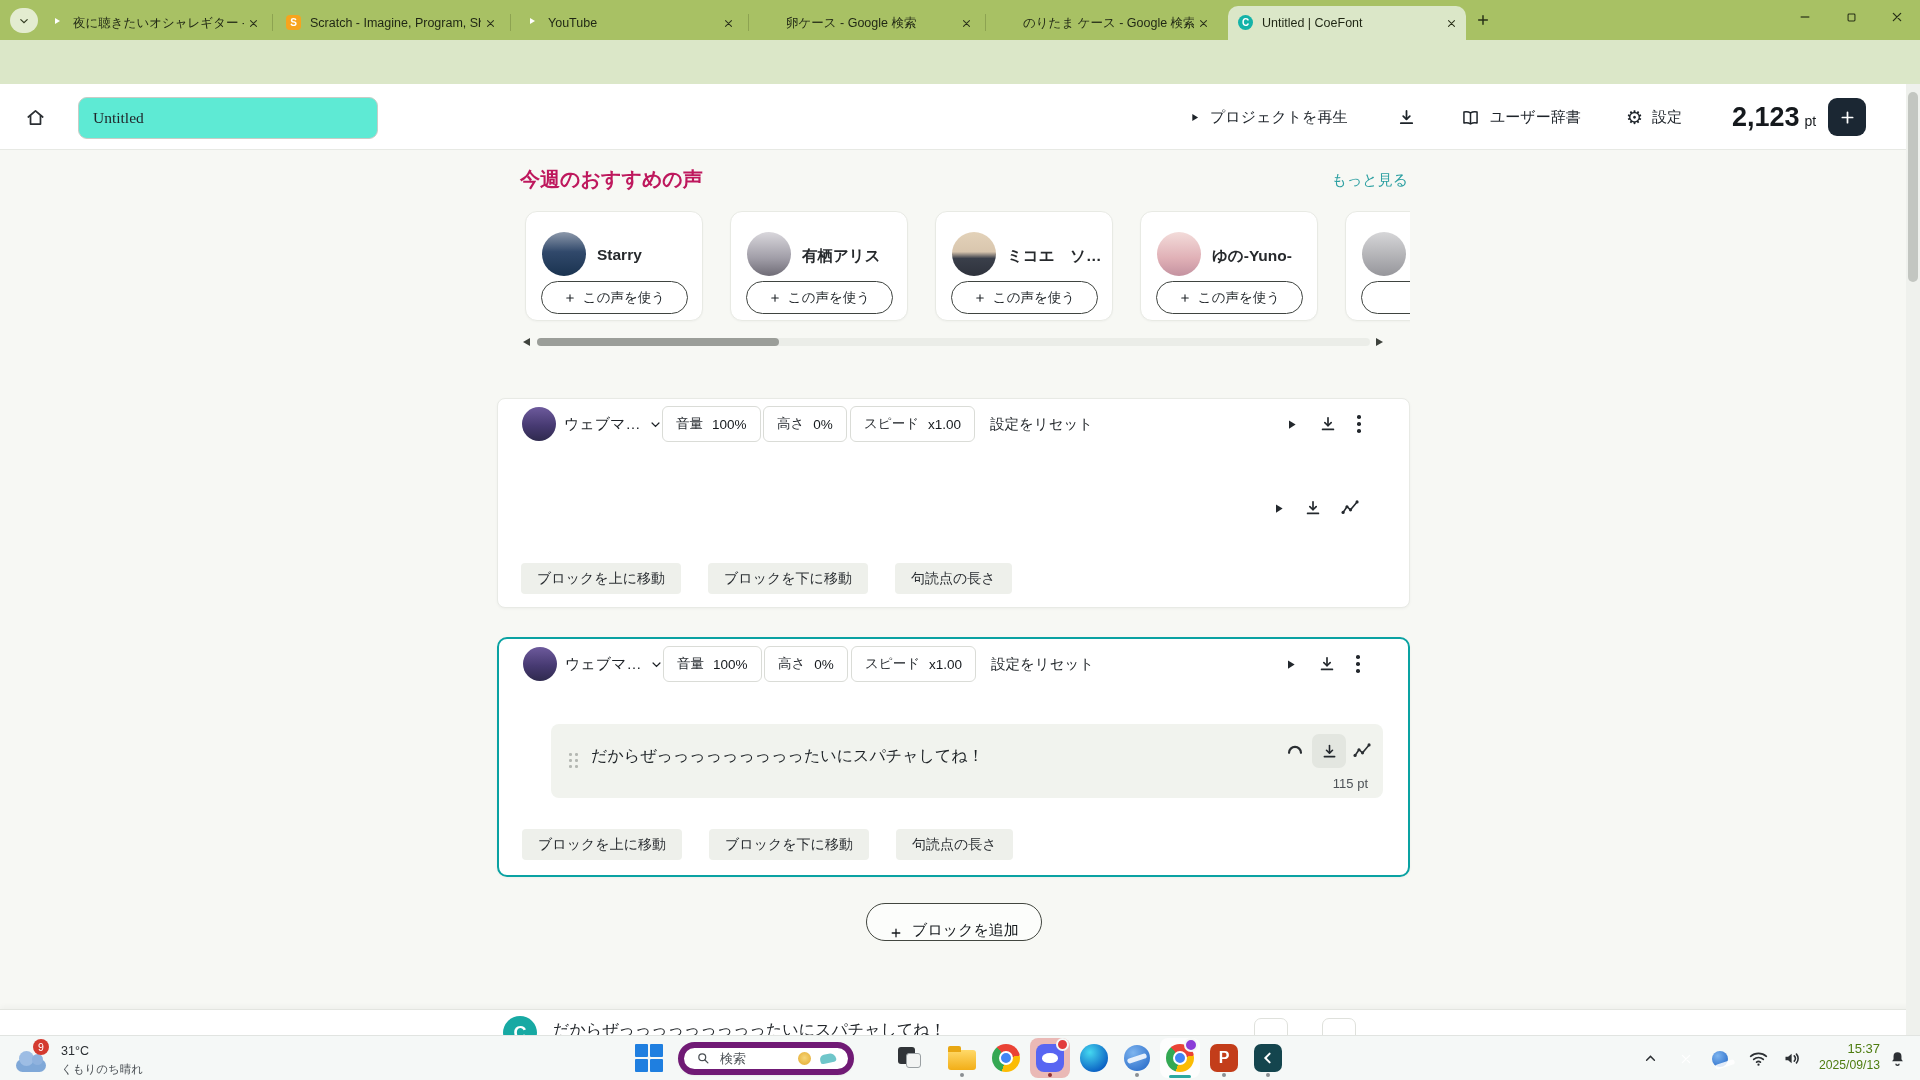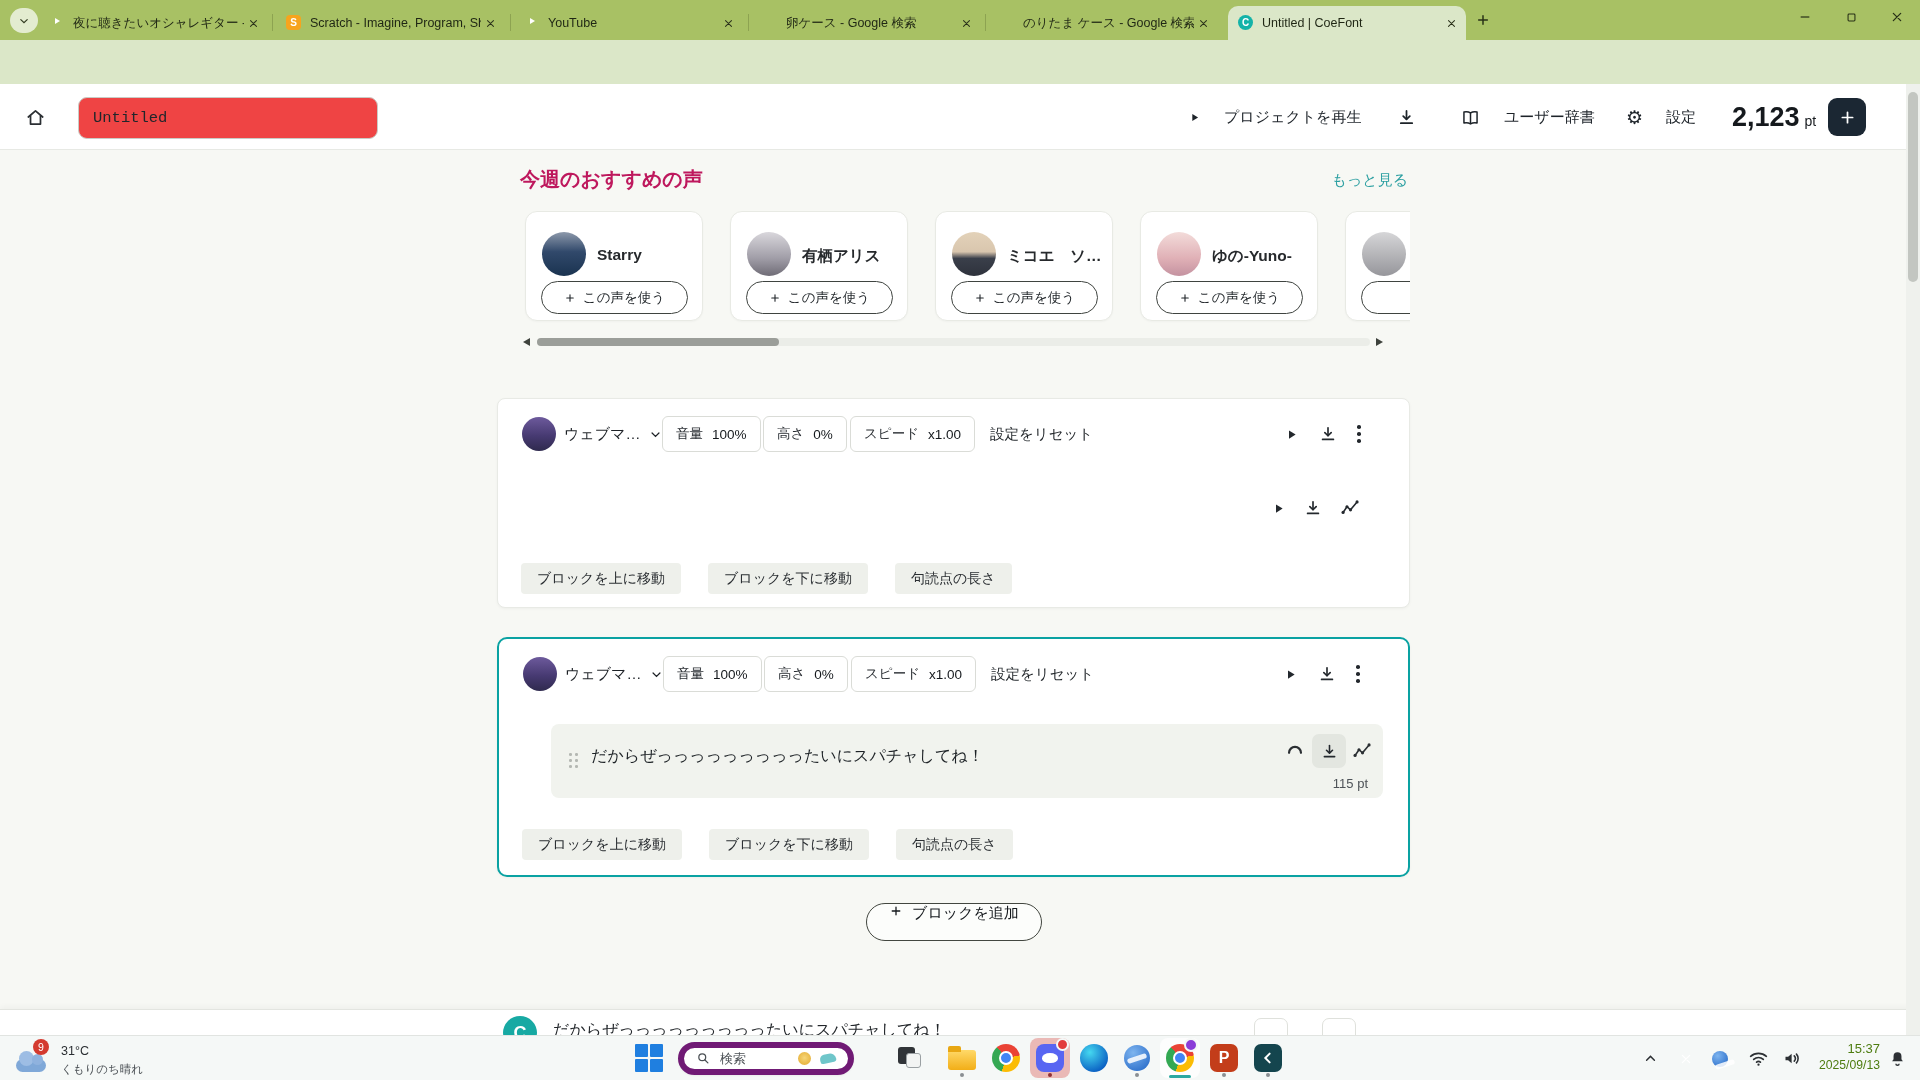--- a/index.html
+++ b/index.html
@@ -44,23 +44,23 @@
   .urlpill{position:absolute;left:158px;top:46px;width:1582px;height:32px;border-radius:16px;
     background:#eef3e0;display:flex;align-items:center;padding:0 14px;color:#39412f}
   .urltext{font-size:13.5px;margin-left:14px;flex:1;white-space:nowrap;overflow:hidden}
   .urltext .dom{color:#1d2322}
   .urltext .pth{color:#5c655c}
 
   
   .appheader{position:absolute;left:0;top:84px;width:1920px;height:66px;background:#fff;
     border-bottom:1px solid #e7e9e4;z-index:2}
   .titleinput{position:absolute;left:78px;top:13px;width:300px;height:42px;border:1px solid #c9ccc6;
-    border-radius:9px;padding:0 14px;font-size:15.5px;color:#21262b;background:#ef4444;outline:none;
-    font-family:Liberation Mono, monospace}
-  .hbtn{position:absolute;top:0;height:66px;display:flex;align-items:center;gap:23px;
+    border-radius:9px;padding:0 14px;font-size:15.5px;color:#21262b;background:#5eead4;outline:none;
+    font-family:Liberation Serif, serif}
+  .hbtn{position:absolute;top:0;height:66px;display:flex;align-items:center;gap:9px;
     font-size:15px;color:#1d2329;cursor:default}
   .points{position:absolute;left:1732px;top:0;height:66px;display:flex;align-items:baseline;gap:5px}
   .points .num{font-size:27px;font-weight:bold;color:#15191d;line-height:66px}
   .points .unit{font-size:14px;color:#15191d}
   .plusbtn{position:absolute;left:1828px;top:14px;width:38px;height:38px;border-radius:9px;
     background:#1b2733;color:#fff;display:flex;align-items:center;justify-content:center}
 
   
   .secHead{position:absolute;left:520px;top:166px;font-size:20px;font-weight:bold;color:#be185d}
   .moreLink{position:absolute;right:512px;top:171px;font-size:15px;color:#2b9fa1}
@@ -83,21 +83,21 @@
   .hscroll-thumb{position:absolute;left:537px;top:338px;width:242px;height:8px;background:#9b9e99;border-radius:4px}
   .hs-arrow{position:absolute;top:338px;width:0;height:0;border-top:4.5px solid transparent;
     border-bottom:4.5px solid transparent}
   .hs-left{left:523px;border-right:7px solid #3e423c}
   .hs-right{left:1376px;border-left:7px solid #3e423c}
 
   
   .block{position:absolute;left:497px;width:913px;background:#fff;border:1px solid #e8eae5;
     border-radius:8px;box-shadow:0 1px 3px rgba(0,0,0,.04)}
   .block.selected{border:2px solid #0aa2a2;border-radius:10px}
-  .bhead{position:absolute;left:0;right:0;top:16px;height:38px}
+  .bhead{position:absolute;left:0;right:0;top:6px;height:38px}
   .bava{position:absolute;left:24px;top:2px;width:34px;height:34px;border-radius:50%}
   .spk{position:absolute;left:66px;top:0;height:38px;display:flex;align-items:center;gap:8px;
     font-size:15px;color:#1d2126}
   .chip{position:absolute;top:1px;height:36px;border:1px solid #dadcd7;border-radius:6px;
     display:flex;align-items:center;gap:9px;padding:0 13px;font-size:13.5px;color:#2a2e33;background:#fff}
   .chip .v{color:#15191d}
   .c1{left:164px}.c2{left:265px}.c3{left:352px}
   .reset{position:absolute;left:492px;top:0;height:38px;display:flex;align-items:center;
     font-size:14.5px;color:#1f2428}
   .hicons{position:absolute;right:48px;top:0;height:38px;display:flex;align-items:center;gap:19px;color:#23282d}
@@ -114,21 +114,21 @@
   .gbtn{height:31px;padding:0 16px;background:#eef0eb;border-radius:4px;font-size:14px;color:#2b2f33;
     display:flex;align-items:center;white-space:nowrap}
   .tbox{position:absolute;left:52px;top:85px;width:832px;height:74px;background:#f1f3ee;border-radius:8px}
   .tbox .txt{position:absolute;left:40px;top:22px;font-size:16px;color:#1d2226}
   .tbox .drag{position:absolute;left:18px;top:29px}
   .tbicons{position:absolute;right:10px;top:10px;display:flex;align-items:center;gap:6px;color:#2b2f33}
   .dlbtn{width:34px;height:34px;background:#e3e6e0;border-radius:7px;display:flex;align-items:center;
     justify-content:center;color:#23282d}
   .ptlabel{position:absolute;right:15px;bottom:7px;font-size:13px;color:#4e5358}
   .addbtn{position:absolute;left:866px;top:903px;width:176px;height:38px;border:1.4px solid #42463f;
-    border-radius:19px;background:#fcfdfb;display:flex;align-items:flex-start;justify-content:center;gap:9px;
+    border-radius:19px;background:#fcfdfb;display:flex;align-items:flex-end;justify-content:center;gap:9px;
     font-size:15px;color:#15191d}
 
   
   .player{position:absolute;left:0;top:1009px;width:1920px;height:40px;background:#fff;
     border-top:1px solid #e3e5e0;box-shadow:0 -2px 6px rgba(0,0,0,.04);z-index:3}
   .pava{position:absolute;left:503px;top:6px;width:34px;height:34px;border-radius:50%;background:#17a9a3;
     color:#fff;font-weight:bold;font-size:18px;display:flex;align-items:center;justify-content:center}
   .ptxt{position:absolute;left:553px;top:10px;font-size:16px;color:#23272b;white-space:nowrap}
   .ghost{position:absolute;top:8px;width:34px;height:34px;border:1px solid #dfe1dc;border-radius:7px;background:#fff}
 

